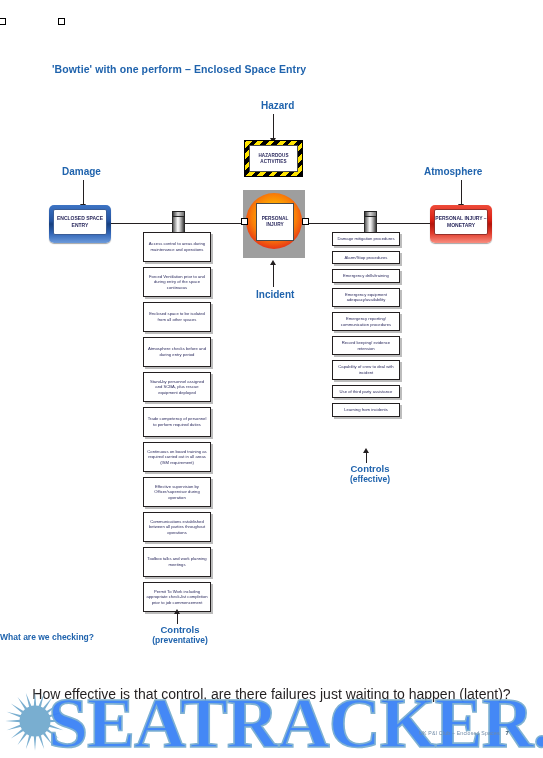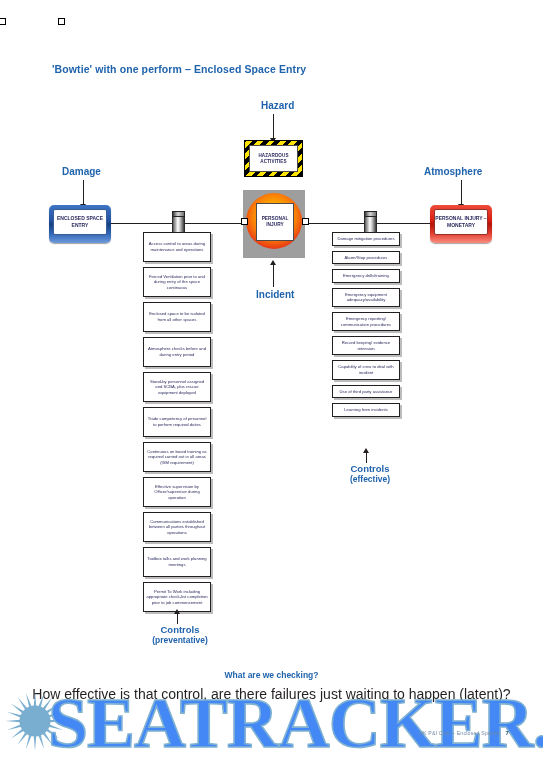--- a/index.html
+++ b/index.html
@@ -149,21 +149,21 @@
     margin-bottom:5px;
     display:flex;align-items:center;justify-content:center;text-align:center;
     font-size:4.2px;line-height:5.6px;color:#2b2a5e;
     padding:2px 2px;box-sizing:border-box;
   }
   #ctrl-col-preventative .ctrl{min-height:30px;}
   #ctrl-col-mitigating .ctrl{min-height:0;padding:3px 2px;}
 
   
   #check-heading{
-    position:absolute;left:0;right:0;top:670px;text-align:center;
+    position:absolute;left:0;right:0;top:632px;
     font-size:8.5px;font-weight:bold;color:#1f63ad;
   }
   #check-question{
     position:absolute;left:0;right:0;top:686px;text-align:center;
     font-size:14px;color:#231f20;
   }
   #footer-note{
     position:absolute;left:0;right:34px;top:730px;text-align:right;
     font-size:5.2px;color:#6f8aa6;letter-spacing:.2px;
   }

